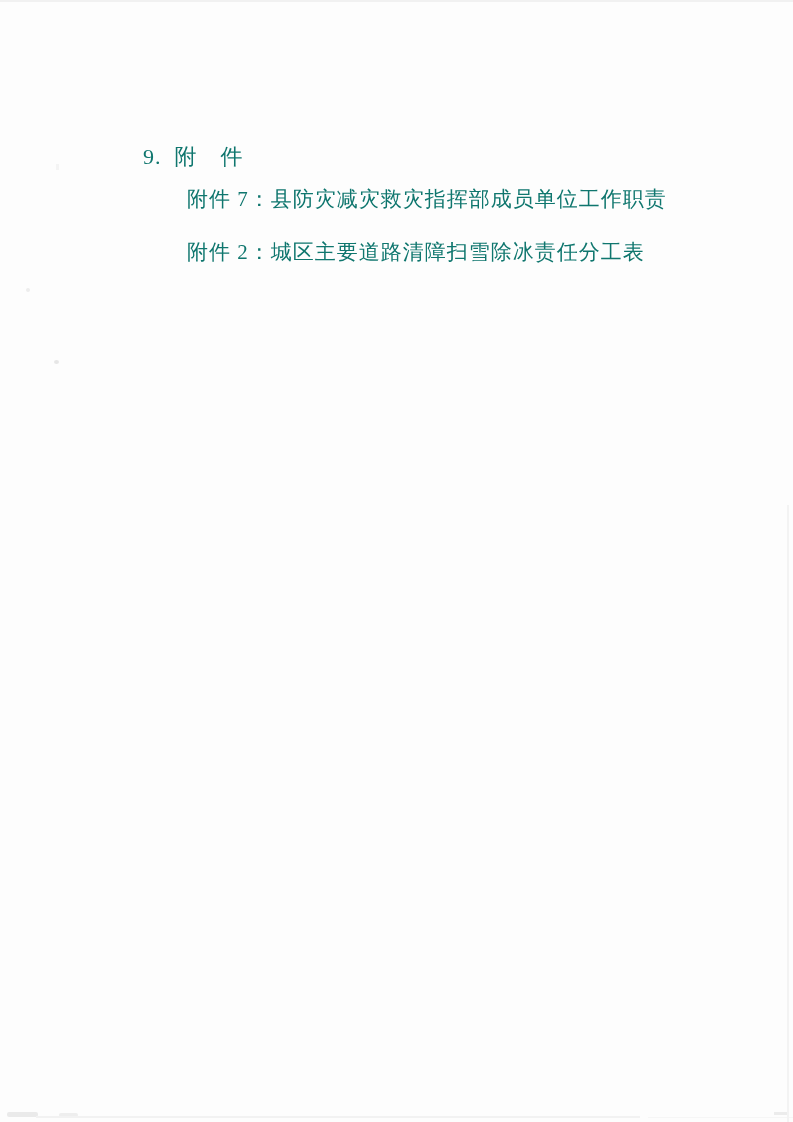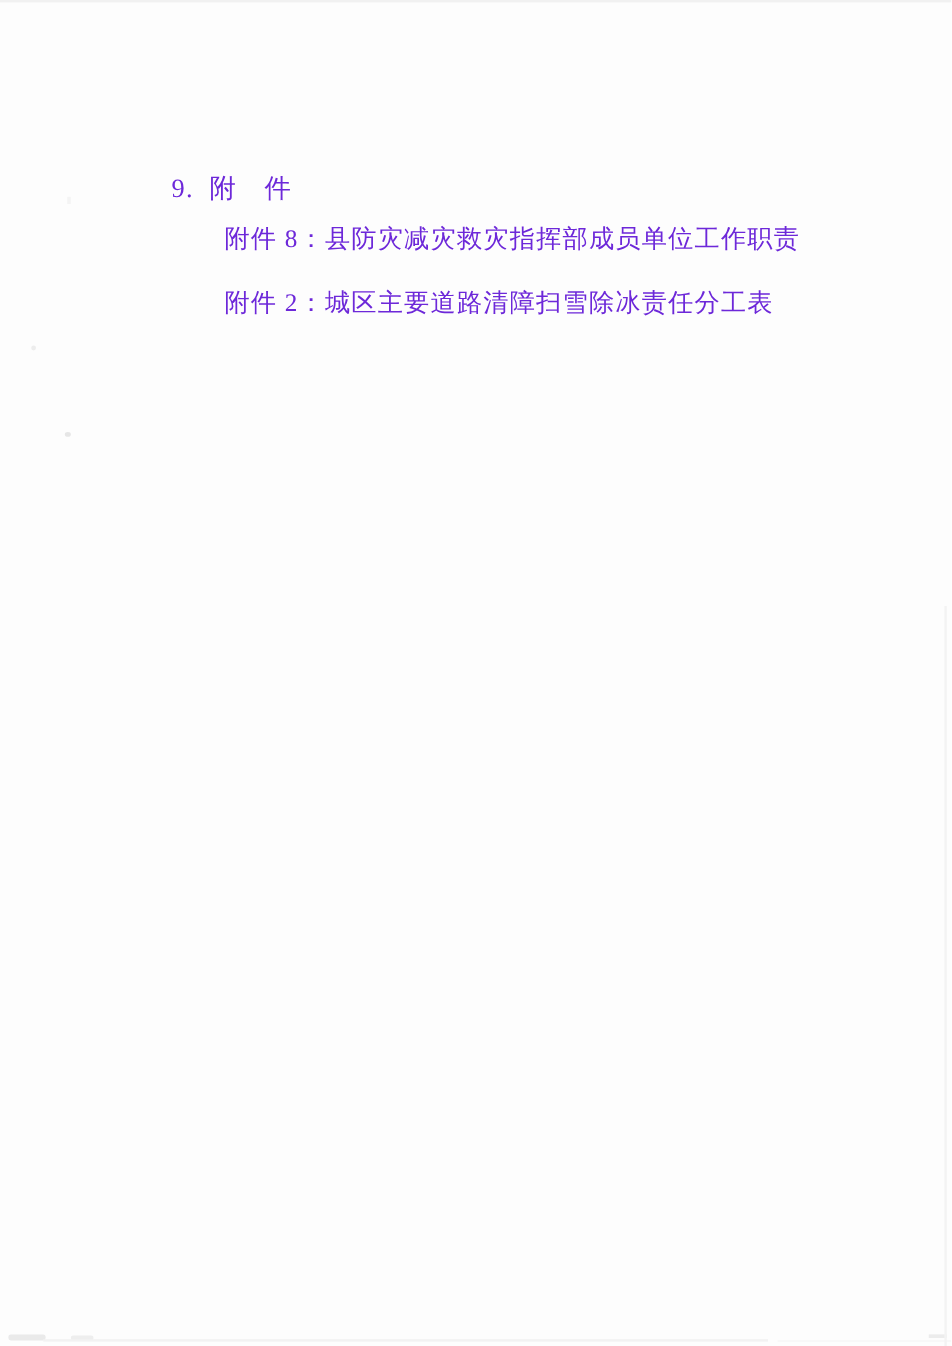--- a/index.html
+++ b/index.html
@@ -12,21 +12,21 @@
     width: 793px;
     height: 1122px;
     background: #fdfdfd;
     overflow: hidden;
     font-family: "Liberation Serif", "DejaVu Serif", serif;
     color: #474747;
   }
   .doc-text {
     position: absolute;
     white-space: pre;
-    color: #6d28d9;
+    color: #0f766e;
     line-height: 1.2;
   }
   .section-heading {
     left: 143px;
     top: 144px;
     font-size: 22px;
     letter-spacing: 1px;
   }
   .attachment-line {
     left: 187px;
@@ -52,21 +52,21 @@
   .bottom-right-dash { left: 774px; top: 1112px; width: 15px; height: 3px; background: #ececec; }
   .right-edge-line { left: 787px; top: 505px; width: 2px; height: 617px; background: #f3f3f3; }
 </style>
 </head>
 <body>
 
 <div class="page">
 
   <div class="doc-text section-heading">9.  附　件</div>
 
-  <div class="doc-text attachment-line attachment-line-1">附件 8：县防灾减灾救灾指挥部成员单位工作职责</div>
+  <div class="doc-text attachment-line attachment-line-1">附件 7：县防灾减灾救灾指挥部成员单位工作职责</div>
 
   <div class="doc-text attachment-line attachment-line-2">附件 2：城区主要道路清障扫雪除冰责任分工表</div>
 
   <div class="artifact top-edge-shadow"></div>
   <div class="artifact speck-1"></div>
   <div class="artifact speck-2"></div>
   <div class="artifact speck-3"></div>
   <div class="artifact bottom-smudge-1"></div>
   <div class="artifact bottom-smudge-2"></div>
   <div class="artifact bottom-line"></div>

